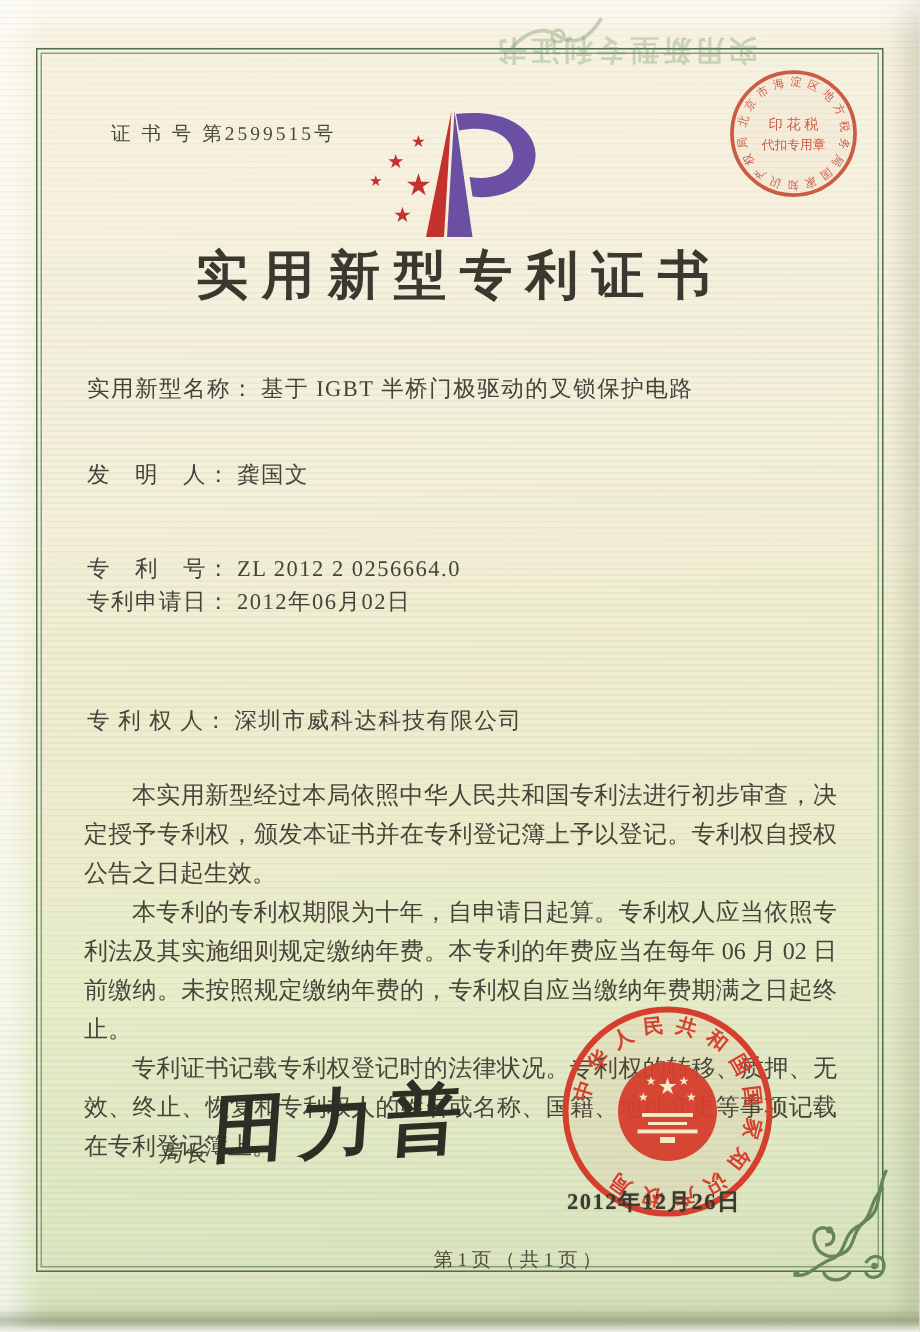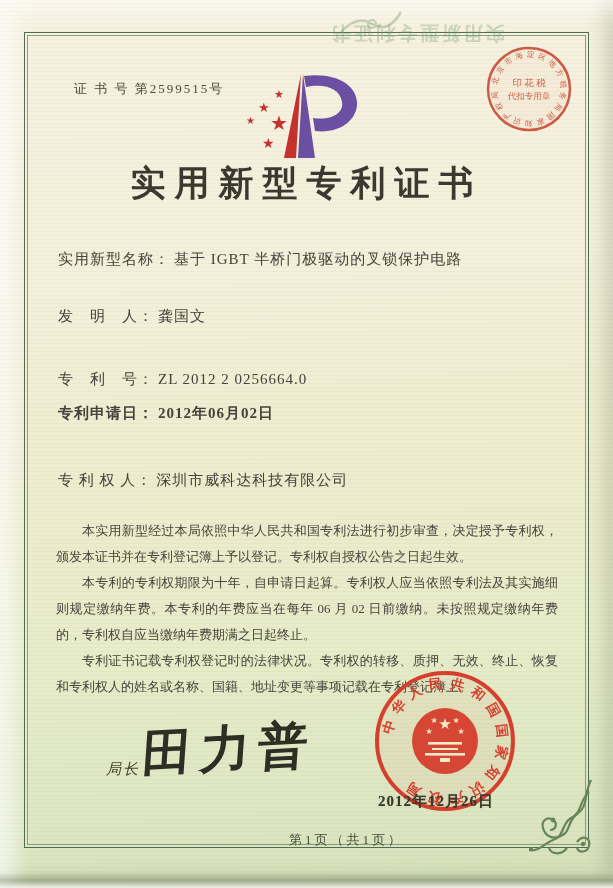--- a/index.html
+++ b/index.html
@@ -33,24 +33,24 @@
   }
   .ghost-flourish{position:absolute;left:336px;top:2px;width:70px;height:40px;opacity:.35;transform:rotate(180deg);}
   .tax-stamp{position:absolute;left:482px;top:42px;width:94px;height:94px;opacity:.92;}
   .doc-title{
     position:absolute;left:0;top:160px;width:100%;text-align:center;
     font-size:35px;font-weight:700;letter-spacing:9px;color:#3a382f;
   }
   .field{position:absolute;left:58px;font-size:15px;color:#44423a;white-space:nowrap;}
   .field .lab{letter-spacing:1px;}
   .field .val{margin-left:4px;letter-spacing:1px;}
-  .f0{top:250px;} .f1{top:307px;} .f2{top:354px;margin-top:16px;} .f3{top:404px;font-weight:bold;} .f4{top:446px;margin-top:25px;} .f5{top:492px;}
+  .f0{top:250px;} .f1{top:307px;} .f2{top:354px;margin-top:16px;} .f3{top:392px;} .f4{top:446px;margin-top:25px;} .f5{top:492px;}
   .paras{
     position:absolute;left:56px;top:518px;width:502px;
-    font-size:13px;line-height:26px;color:#47453a;text-align:justify;
+    font-size:16px;line-height:26px;color:#47453a;text-align:justify;
   }
   .paras p{margin:0;text-indent:2em;}
   .sig-label{position:absolute;left:106px;top:760px;font-size:15px;color:#45432f;letter-spacing:2px;font-style:italic;}
   .sig-name{
     position:absolute;left:142px;top:716px;font-size:50px;font-weight:600;color:#2f2e25;
     transform:rotate(-3deg) skewX(-7deg);letter-spacing:8px;white-space:nowrap;
   }
   .seal{position:absolute;left:370px;top:666px;width:150px;height:150px;z-index:2;}
   .seal-date{
     position:absolute;left:378px;top:792px;z-index:3;font-size:15px;font-weight:600;

